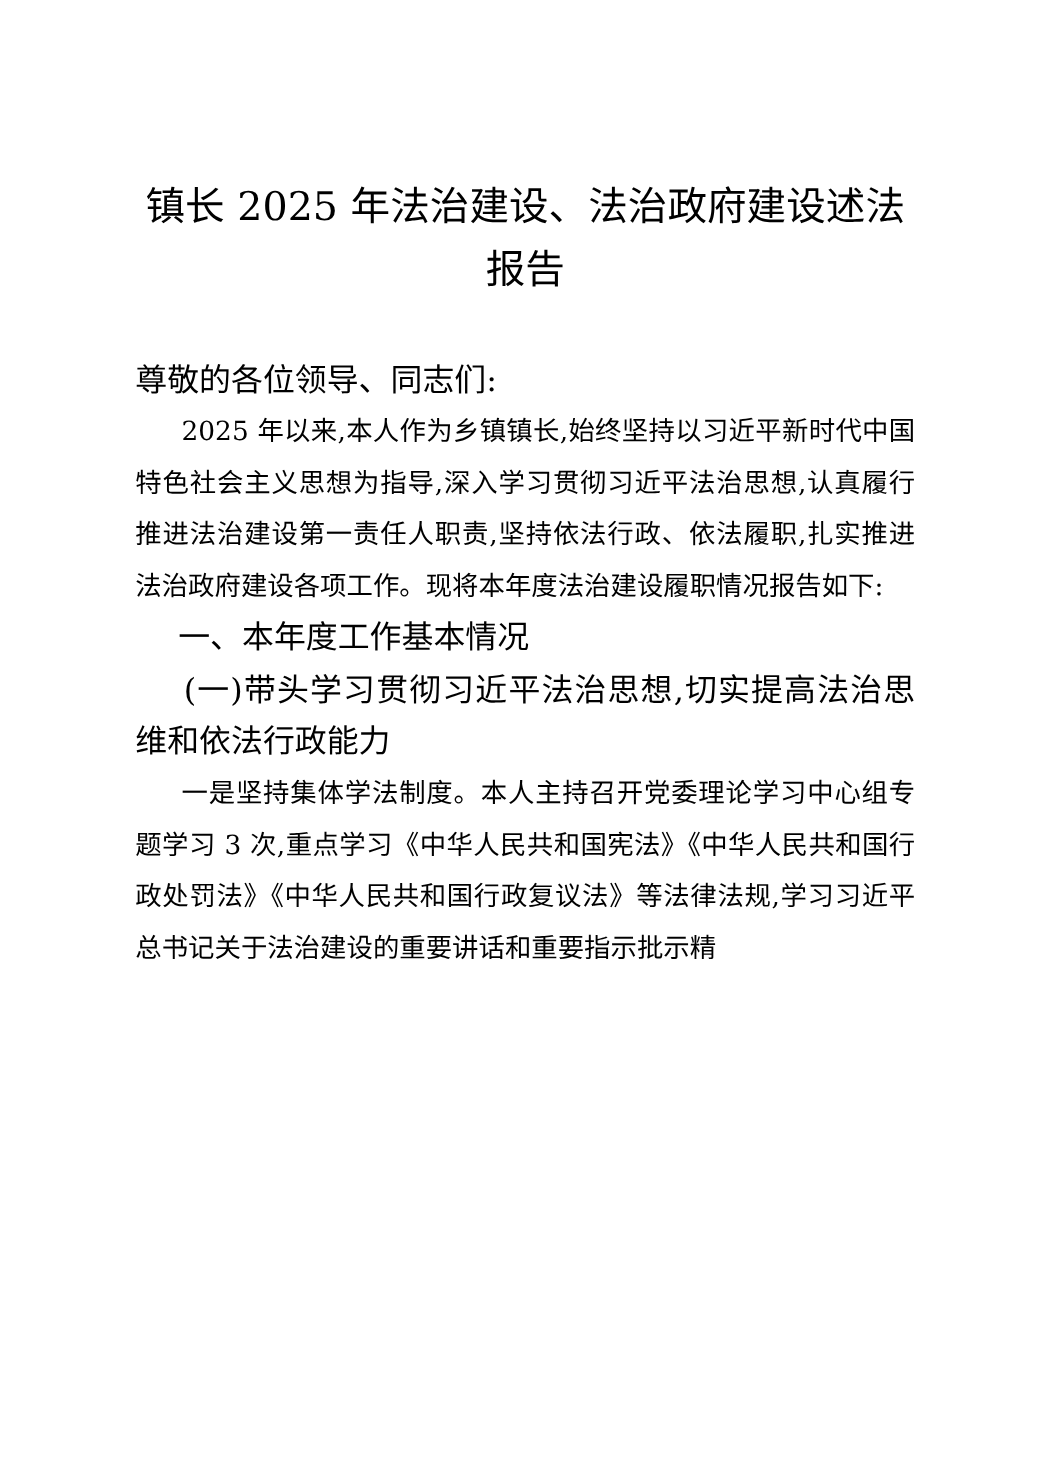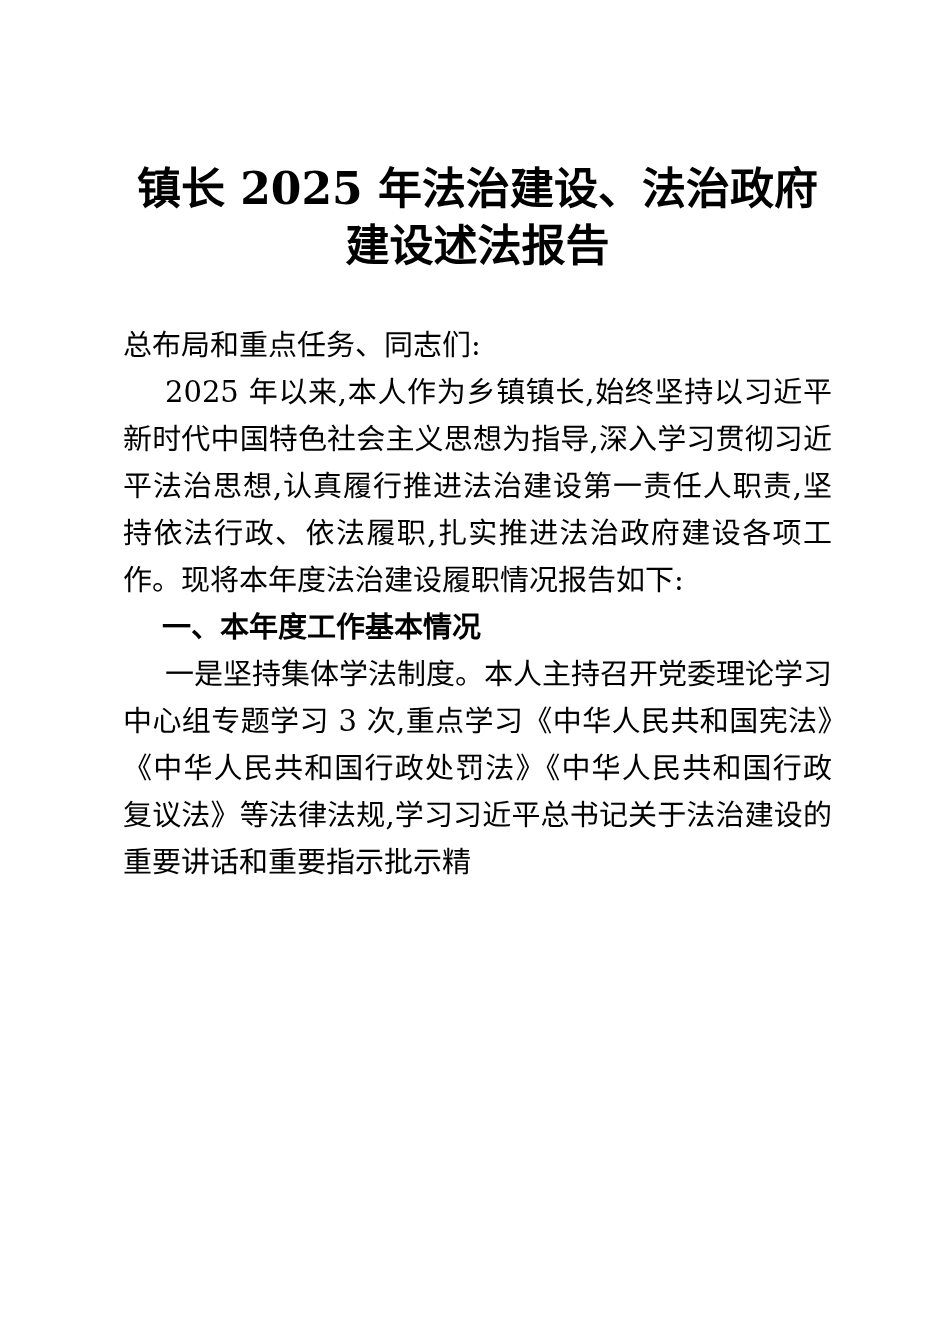--- a/index.html
+++ b/index.html
@@ -13,46 +13,46 @@
     height: 1344px;
     background: #ffffff;
     color: #000000;
     box-sizing: border-box;
     padding: 160px 118px 0 123px;
     overflow: hidden;
     font-family: "DejaVu Serif", "Liberation Serif", serif;
   }
   .doc-title {
     margin: 0 0 48px 0;
-    font-size: 44px;
+    font-size: 36px;
     line-height: 57px;
-    font-weight: 700;
+    font-weight: 400;
     text-align: center;
     letter-spacing: 0;
     font-family: "DejaVu Serif", "Liberation Serif", serif;
   }
   .salutation {
     margin: 0;
     font-size: 29px;
     line-height: 47px;
     text-indent: 0;
     text-align: justify;
   }
   .body-para {
     margin: 0;
-    font-size: 29px;
+    font-size: 24px;
     line-height: 47px;
     text-indent: 42px;
     text-align: justify;
   }
   .section-heading {
     margin: 0;
     font-size: 29px;
     line-height: 47px;
-    font-weight: 700;
+    font-weight: 400;
     text-indent: 39px;
     text-align: left;
     font-family: "Liberation Sans", "DejaVu Sans", sans-serif;
   }
   .subsection-heading {
     margin: 0;
     font-size: 29px;
     line-height: 47px;
     font-weight: 400;
     text-indent: 44px;
@@ -60,23 +60,24 @@
     font-family: "DejaVu Serif", "Liberation Serif", serif;
   }
 </style>
 </head>
 <body>
 
 <div class="page">
 
   <h1 class="doc-title">镇长 2025 年法治建设、法治政府建设述法报告</h1>
 
-  <p class="salutation">总布局和重点任务、同志们:</p>
+  <p class="salutation">尊敬的各位领导、同志们:</p>
 
   <p class="body-para">2025 年以来,本人作为乡镇镇长,始终坚持以习近平新时代中国特色社会主义思想为指导,深入学习贯彻习近平法治思想,认真履行推进法治建设第一责任人职责,坚持依法行政、依法履职,扎实推进法治政府建设各项工作。现将本年度法治建设履职情况报告如下:</p>
 
   <h2 class="section-heading">一、本年度工作基本情况</h2>
 
+  <h3 class="subsection-heading">(一)带头学习贯彻习近平法治思想,切实提高法治思维和依法行政能力</h3>
 
 
   <p class="body-para">一是坚持集体学法制度。本人主持召开党委理论学习中心组专题学习 3 次,重点学习《中华人民共和国宪法》《中华人民共和国行政处罚法》《中华人民共和国行政复议法》等法律法规,学习习近平总书记关于法治建设的重要讲话和重要指示批示精</p>
 
 </div>
 
 </body></html>

